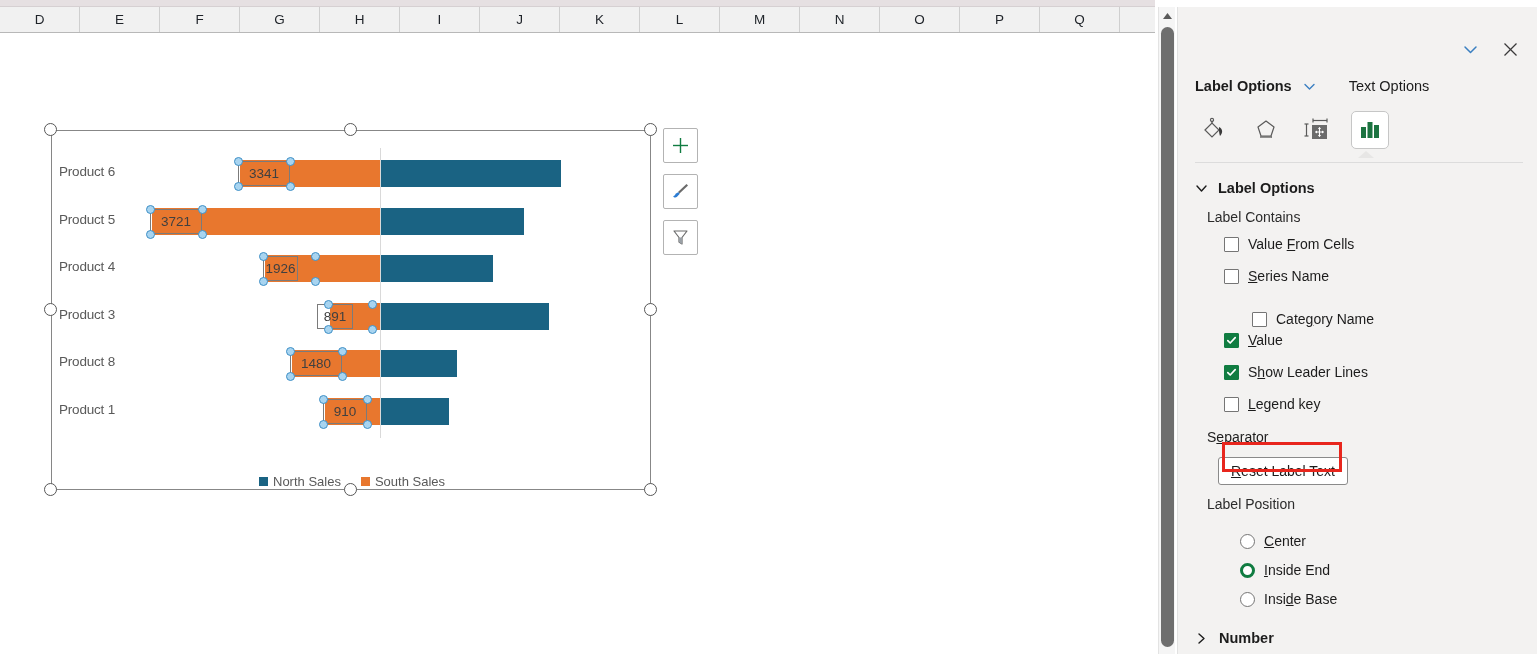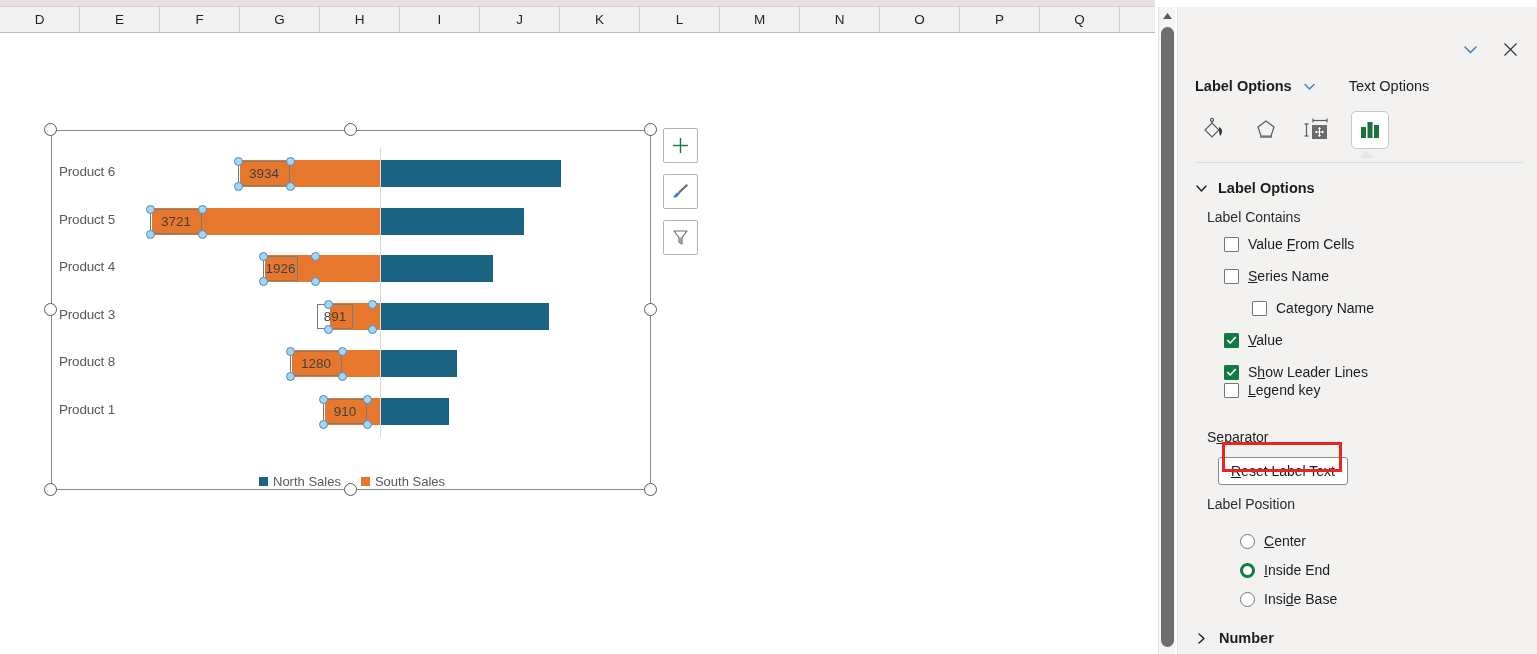--- a/index.html
+++ b/index.html
@@ -356,41 +356,41 @@
         </div>
       <div id="catlabels-layer">
           <div class="cat-label" style="left: 8px; top: 34px;">Product 6</div>
           <div class="cat-label" style="left: 8px; top: 82px;">Product 5</div>
           <div class="cat-label" style="left: 8px; top: 129px;">Product 4</div>
           <div class="cat-label" style="left: 8px; top: 177px;">Product 3</div>
           <div class="cat-label" style="left: 8px; top: 224px;">Product 8</div>
           <div class="cat-label" style="left: 8px; top: 272px;">Product 1</div>
         </div>
       <div id="dlabels-layer">
-          <div class="dlabel" style="left: 187px; top: 31px; width: 52px;">3934</div>
+          <div class="dlabel" style="left: 187px; top: 31px; width: 52px;">3341</div>
           <div class="dhandle" style="left: 182.5px; top: 26.5px;"></div>
           <div class="dhandle" style="left: 234.5px; top: 26.5px;"></div>
           <div class="dhandle" style="left: 182.5px; top: 51.5px;"></div>
           <div class="dhandle" style="left: 234.5px; top: 51.5px;"></div>
           <div class="dlabel" style="left: 99px; top: 79px; width: 52px;">3721</div>
           <div class="dhandle" style="left: 94.5px; top: 74.5px;"></div>
           <div class="dhandle" style="left: 146.5px; top: 74.5px;"></div>
           <div class="dhandle" style="left: 94.5px; top: 99.5px;"></div>
           <div class="dhandle" style="left: 146.5px; top: 99.5px;"></div>
           <div class="dlabel" style="left: 212px; top: 126px; width: 35px;">1926</div>
           <div class="dhandle" style="left: 207.5px; top: 121.5px;"></div>
           <div class="dhandle" style="left: 259.5px; top: 121.5px;"></div>
           <div class="dhandle" style="left: 207.5px; top: 146.5px;"></div>
           <div class="dhandle" style="left: 259.5px; top: 146.5px;"></div>
           <div class="dlabel" style="left: 266px; top: 174px; width: 36px;">891</div>
           <div class="dhandle" style="left: 272.5px; top: 169.5px;"></div>
           <div class="dhandle" style="left: 316.5px; top: 169.5px;"></div>
           <div class="dhandle" style="left: 272.5px; top: 194.5px;"></div>
           <div class="dhandle" style="left: 316.5px; top: 194.5px;"></div>
-          <div class="dlabel" style="left: 239px; top: 221px; width: 52px;">1280</div>
+          <div class="dlabel" style="left: 239px; top: 221px; width: 52px;">1480</div>
           <div class="dhandle" style="left: 234.5px; top: 216.5px;"></div>
           <div class="dhandle" style="left: 286.5px; top: 216.5px;"></div>
           <div class="dhandle" style="left: 234.5px; top: 241.5px;"></div>
           <div class="dhandle" style="left: 286.5px; top: 241.5px;"></div>
           <div class="dlabel" style="left: 272px; top: 269px; width: 44px;">910</div>
           <div class="dhandle" style="left: 267.5px; top: 264.5px;"></div>
           <div class="dhandle" style="left: 311.5px; top: 264.5px;"></div>
           <div class="dhandle" style="left: 267.5px; top: 289.5px;"></div>
           <div class="dhandle" style="left: 311.5px; top: 289.5px;"></div>
         </div>
@@ -521,41 +521,41 @@
 
   <div id="checkbox-list">
       <div class="chk-row" style="top: 229px;">
         <div class="chk-box"></div>
         <span>Value <span class="u">F</span>rom Cells</span>
       </div>
       <div class="chk-row" style="top: 261px;">
         <div class="chk-box"></div>
         <span><span class="u">S</span>eries Name</span>
       </div>
-      <div class="chk-row" style="top: 293px; padding-left: 28px;">
+      <div class="chk-row" style="top: 304px; padding-left: 28px;">
         <div class="chk-box"></div>
         <span>Cate<span class="u">g</span>ory Name</span>
       </div>
       <div class="chk-row" style="top: 325px;">
         <div class="chk-box checked">
           <svg class="chk-mark" width="11" height="11" viewBox="0 0 11 11">
             <path d="M1.8 5.6 L4.2 8 L9.2 2.6" fill="none" stroke="#ffffff" stroke-width="1.7" stroke-linecap="round" stroke-linejoin="round"></path>
           </svg>
         </div>
         <span><span class="u">V</span>alue</span>
       </div>
       <div class="chk-row" style="top: 357px;">
         <div class="chk-box checked">
           <svg class="chk-mark" width="11" height="11" viewBox="0 0 11 11">
             <path d="M1.8 5.6 L4.2 8 L9.2 2.6" fill="none" stroke="#ffffff" stroke-width="1.7" stroke-linecap="round" stroke-linejoin="round"></path>
           </svg>
         </div>
         <span>S<span class="u">h</span>ow Leader Lines</span>
       </div>
-      <div class="chk-row" style="top: 375px;">
+      <div class="chk-row" style="top: 389px;">
         <div class="chk-box"></div>
         <span><span class="u">L</span>egend key</span>
       </div>
     </div>
 
   <div id="separator-row">S<span class="u">e</span>parator</div>
 
   <div id="reset-label-btn"><span class="u">R</span>eset Label Text</div>
 
   <div id="label-position-heading">Label Position</div>

